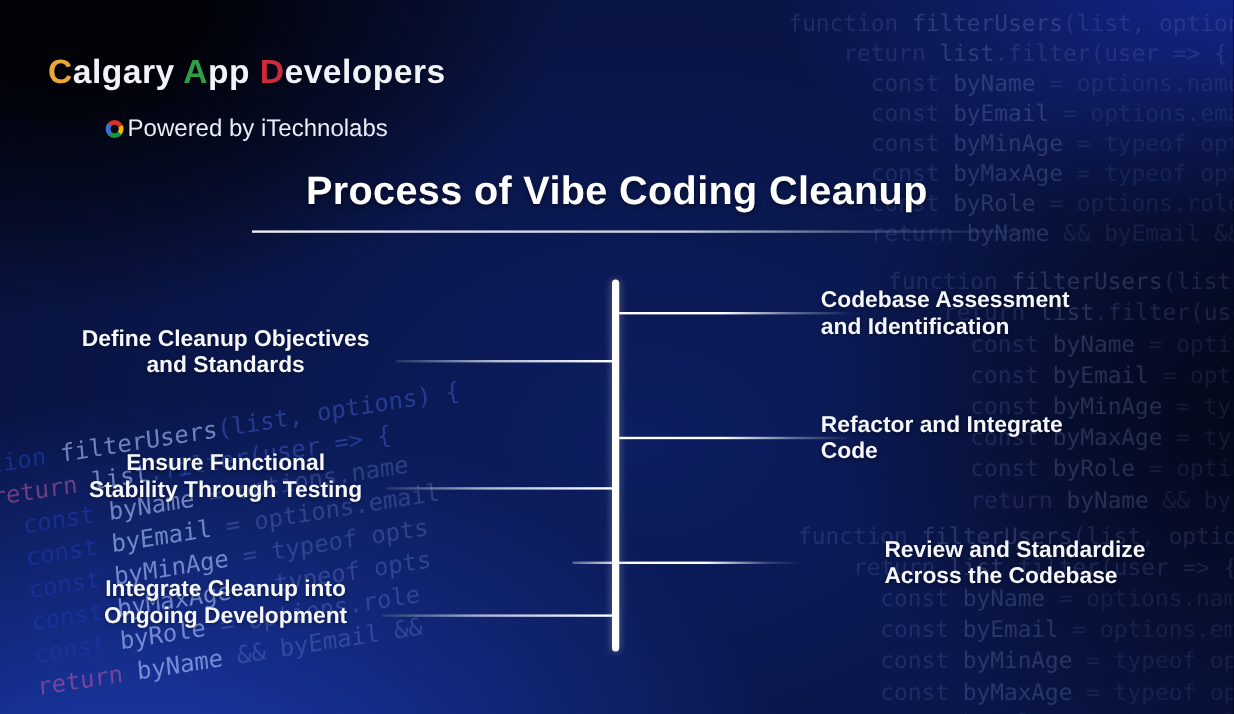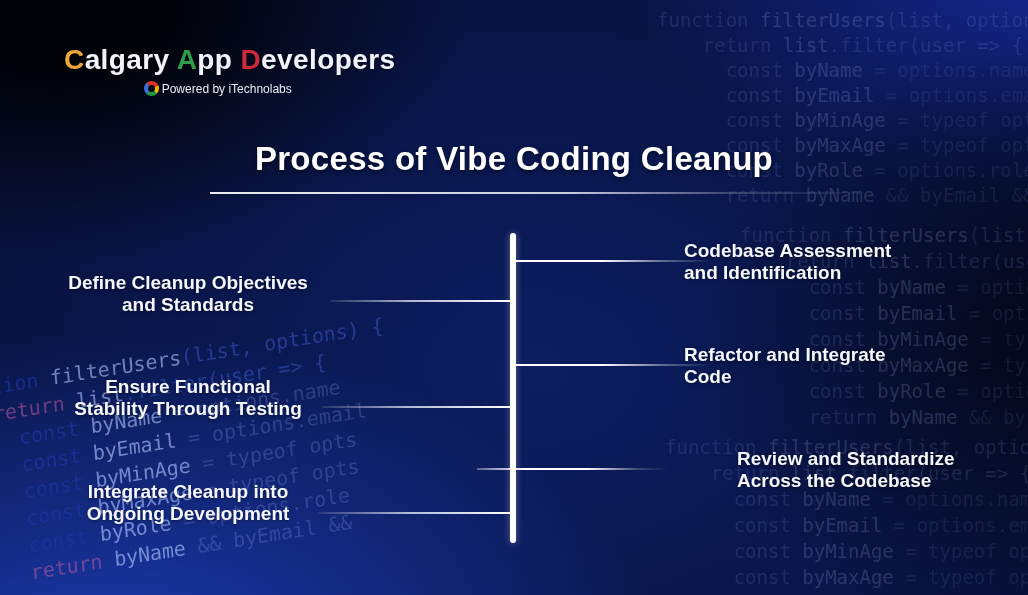--- a/index.html
+++ b/index.html
@@ -34,24 +34,24 @@
   }
   .code-rot .code-line{line-height:27px;}
   .code-rot .t-k{color:rgba(28,52,160,0.75);}
   .code-rot .t-p{color:rgba(70,100,220,0.45);}
   .code-rot .t-r{color:rgba(190,90,160,0.55);}
   .code-rot .t-i{color:rgba(175,195,255,0.62);}
   .code-rot .t-d{color:rgba(150,170,250,0.24);}
   
   #brand{position:absolute;left:40px;top:44px;}
   #brand-word{font-size:28px;font-weight:800;letter-spacing:0.4px;
-    text-shadow:0 1px 2px rgba(0,0,0,0.55);margin-left:24px;}
+    text-shadow:0 1px 2px rgba(0,0,0,0.55);}
   .bp-white{color:#f0f3fa;} .bp-gold{color:#eaa838;} .bp-green{color:#2f9e49;} .bp-red{color:#cc2b3d;}
-  #powered{display:flex;align-items:center;justify-content:center;gap:3px;margin-top:5px;
-    color:#e9edf6;font-size:12px;}
+  #powered{display:flex;align-items:center;justify-content:center;gap:3px;margin-top:20px;
+    color:#e9edf6;font-size:20px;}
   #ring{width:15px;height:15px;border-radius:50%;flex:0 0 auto;
     background:conic-gradient(#d93025 0 18%,#f5b400 18% 36%,#1a9641 36% 62%,#3a6fd8 62% 88%,#d93025 88% 100%);
     display:flex;align-items:center;justify-content:center;}
   #ring i{width:7px;height:7px;border-radius:50%;background:#060a16;}
   
   #title{position:absolute;left:0;top:140px;width:100%;text-align:center;
     font-size:33px;font-weight:700;color:#ffffff;letter-spacing:0.3px;
     text-shadow:0 2px 4px rgba(0,0,0,0.5);}
   #title-rule{position:absolute;left:210px;top:192px;width:656px;height:2px;
     background:linear-gradient(90deg,rgba(255,255,255,0.92),rgba(232,236,246,0.85) 55%,rgba(125,135,165,0.38) 80%,rgba(55,65,100,0.10) 100%);}

